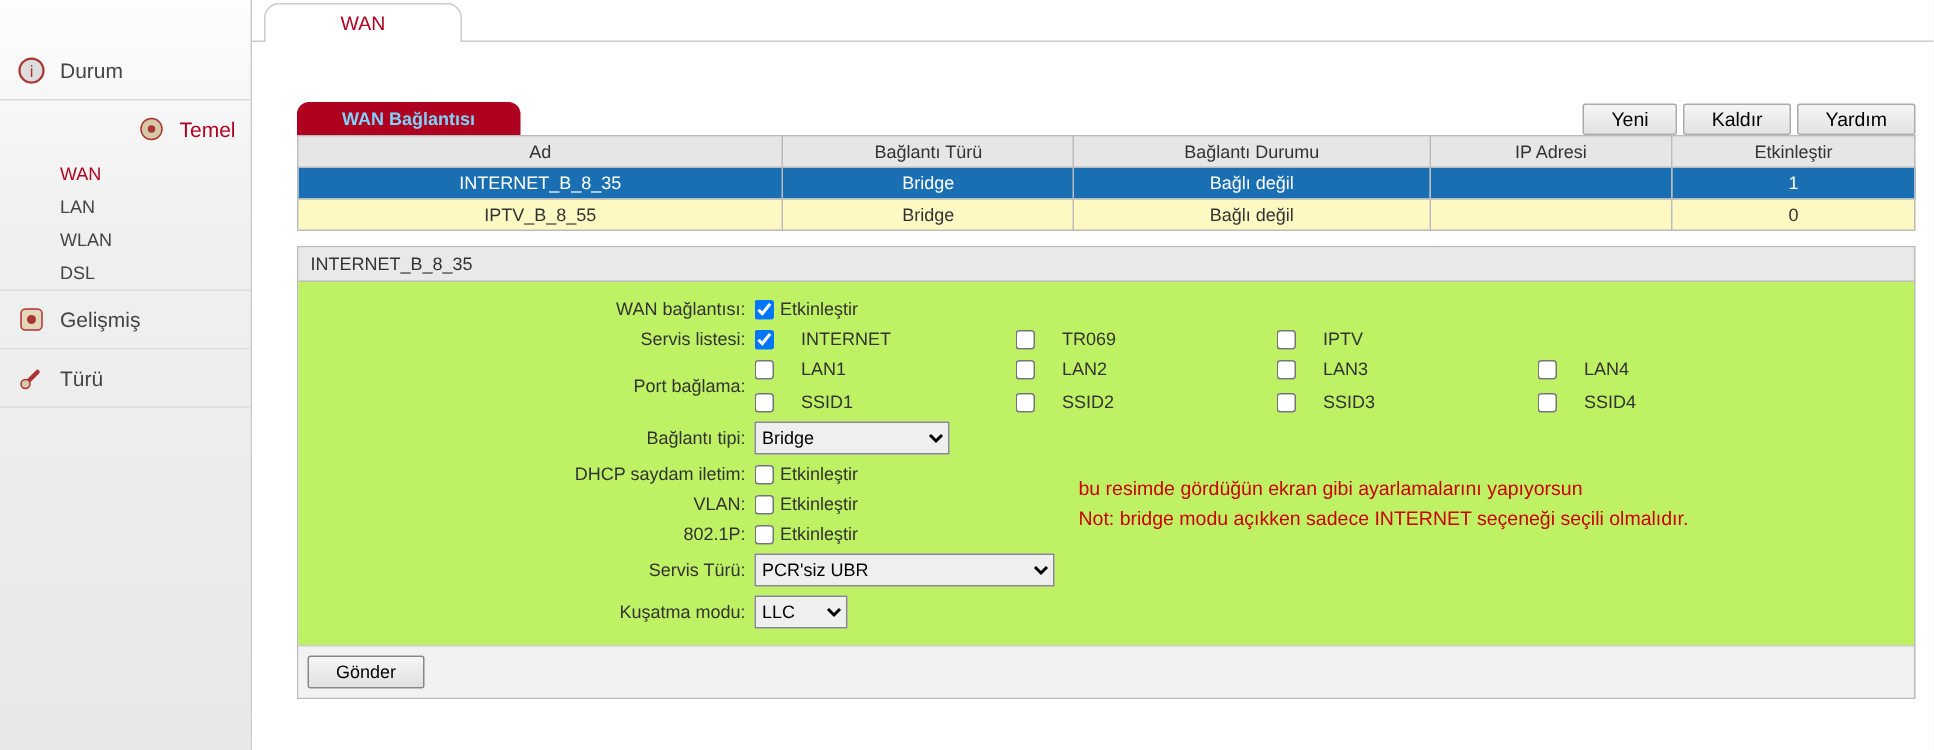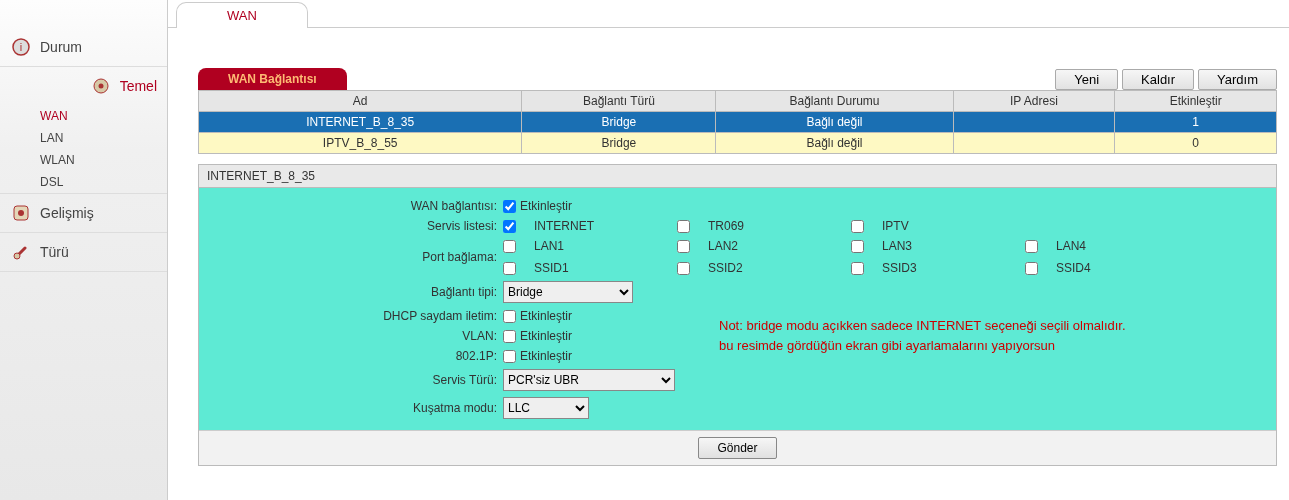--- a/index.html
+++ b/index.html
@@ -17,44 +17,44 @@
   
   
   .main { flex: 1; padding: 0 0 0 0; }
   .tab-strip { display: flex; align-items: flex-end; height: 28px; border-bottom: 1px solid #ccc; margin-bottom: 40px; padding-left: 8px;}
   .tab { background: #fff; border: 1px solid #ccc; border-bottom: none; border-radius: 10px 10px 0 0; padding: 5px 50px; cursor: pointer; color: #b00020; font-size: 13px; position: relative; top: 1px; }
   
   .content { padding: 0 12px 0 30px; }
   
   
   .section-row { display: flex; align-items: center; }
-  .section-tab { background: #b00020; color: #fdba74; padding: 4px 30px; border-radius: 8px 8px 0 0; font-weight: bold; font-size: 12px; }
+  .section-tab { background: #b00020; color: #7dd3fc; padding: 4px 30px; border-radius: 8px 8px 0 0; font-weight: bold; font-size: 12px; }
   .spacer { flex: 1; }
   .top-btn { background: linear-gradient(#f6f6f6,#e2e2e2); border: 1px solid #aaa; padding: 2px 18px; font-size: 13px; cursor: pointer; margin-left: 4px; border-radius: 2px; }
   
   
   table.conn { width: 100%; border-collapse: collapse; }
   table.conn th { background: #e6e6e6; border: 1px solid #bbb; padding: 3px 6px; font-weight: normal; font-size: 12px; text-align: center; }
   table.conn td { border: 1px solid #bbb; padding: 3px 6px; text-align: center; font-size: 12px; }
   tr.row-selected td { background: #1a6fb3; color: #fff; }
   tr.row-plain td { background: #fef9c3; }
   
   
   .panel { border: 1px solid #bbb; margin-top: 10px; background: #f5f5f5; }
   .panel-title { padding: 4px 8px; background: #e9e9e9; border-bottom: 1px solid #bbb; font-size: 12px; }
-  .form-body { padding: 8px 4px 8px 4px; position: relative; background:#5eead4; }
+  .form-body { padding: 8px 4px 8px 4px; position: relative; background:#bef264; }
   .form-row { display: flex; align-items: center; padding: 3px 0; }
   .form-label { width: 300px; text-align: right; padding-right: 6px; font-size: 12px; }
   .form-field { flex: 1; display: flex; align-items: center; gap: 4px; flex-wrap: wrap; font-size: 12px; }
   .form-field input[type=text] { border: 1px solid #888; padding: 1px 3px; font-size: 12px; height: 20px; }
   .form-field select { border: 1px solid #888; font-size: 12px; height: 22px; }
   .chk-group { display: inline-flex; align-items: center; gap: 18px; width: 170px; }
   .note-box { position: absolute; left: 520px; top: 128px; color: #c00; font-size: 13px; line-height: 1.5; max-width: 540px; }
   
-  .submit-row { display:flex; justify-content:center; padding:6px; border-top:1px solid #ccc; background:#f2f2f2;}
+  .submit-row { display:flex; justify-content:flex-start; padding:6px; border-top:1px solid #ccc; background:#f2f2f2;}
   .submit-btn { background: linear-gradient(#f6f6f6,#e0e0e0); border:1px solid #888; padding:3px 18px; font-size:12px; cursor:pointer; border-radius:2px; }
 </style>
 </head>
 <body>
 
 <div class="page">
 
   <div class="sidebar">
     <div class="nav-section">
       <div class="nav-item">
@@ -247,38 +247,38 @@
             <div class="form-label">802.1P:</div>
             <div class="form-field">
               <input type="checkbox" style="">
               <span>Etkinleştir</span>
             </div>
           </div>
 
           <div class="form-row">
             <div class="form-label">Servis Türü:</div>
             <div class="form-field">
-              <select style="width:172px">
+              <select style="width:200px">
                 <option>PCR'siz UBR</option>
               </select>
             </div>
           </div>
 
           <div class="form-row">
             <div class="form-label">Kuşatma modu:</div>
             <div class="form-field">
-              <select style="width:86px">
+              <select style="width:62px">
                 <option>LLC</option>
               </select>
             </div>
           </div>
 
           <div class="note-box">
+            <div>bu resimde gördüğün ekran gibi ayarlamalarını yapıyorsun</div>
             <div>Not: bridge modu açıkken sadece  INTERNET seçeneği seçili olmalıdır.</div>
-            <div>bu resimde gördüğün ekran gibi ayarlamalarını yapıyorsun</div>
           </div>
         </div>
 
         <div class="submit-row">
           <button class="submit-btn">Gönder</button>
         </div>
       </div>
     </div>
   </div>
 </div>

